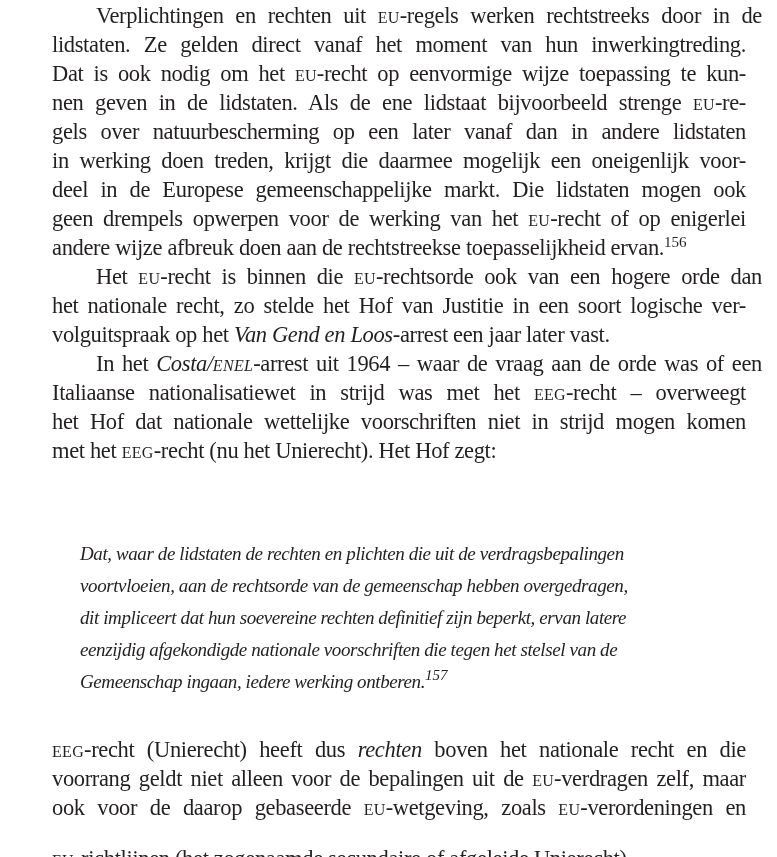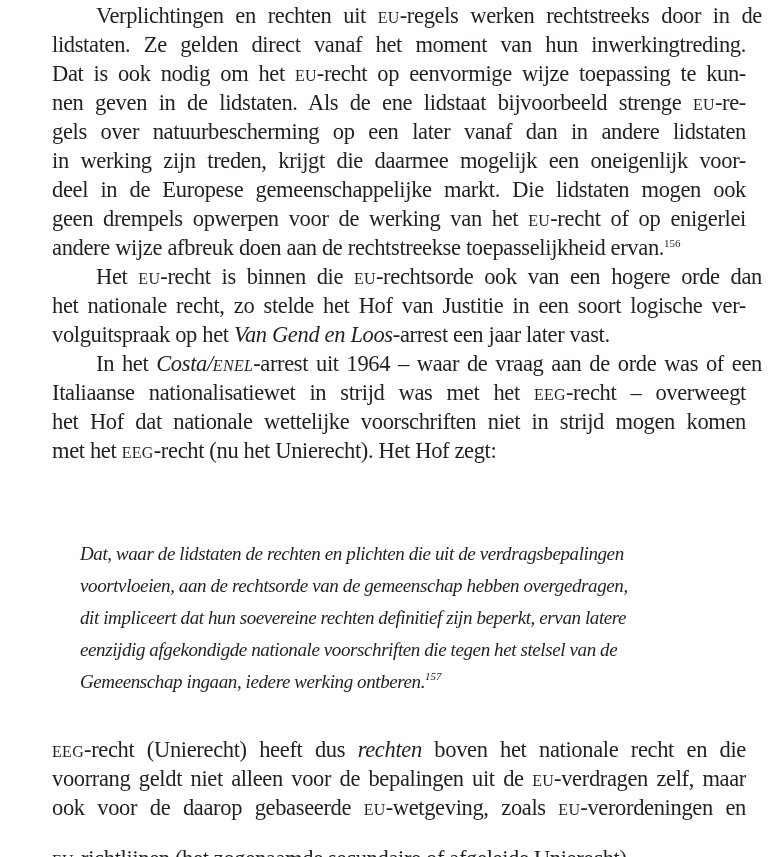--- a/index.html
+++ b/index.html
@@ -9,34 +9,34 @@
   .line { position:absolute; left:52px; width:694px; height:29px; font-size:22.5px;
           line-height:29px; white-space:nowrap; text-align:justify; text-align-last:justify;
           letter-spacing:-0.35px; }
   .line.indent { left:96px; width:666px; }
   .line.last { text-align-last:left; }
   .q { position:absolute; left:80px; width:640px; height:30px; font-size:19px; line-height:30px;
        font-style:italic; white-space:nowrap; text-align:justify; text-align-last:left;
        letter-spacing:-0.4px; }
   .sc { font-variant:small-caps; text-transform:lowercase; letter-spacing:0.3px; }
   .it { font-style:italic; }
-  sup { font-size:11px; line-height:0; vertical-align:8px; letter-spacing:0; }
+  sup { font-size:15px; line-height:0; vertical-align:8px; letter-spacing:0; }
 </style>
 </head>
 <body>
 
 <div class="page">
 
   <div>
     <div class="line indent" style="top:1px">Verplichtingen en rechten uit <span class="sc">EU</span>-regels werken rechtstreeks door in de</div>
     <div class="line" style="top:30px">lidstaten. Ze gelden direct vanaf het moment van hun inwerkingtreding.</div>
     <div class="line" style="top:59px">Dat is ook nodig om het <span class="sc">EU</span>-recht op eenvormige wijze toepassing te kun-</div>
     <div class="line" style="top:88px">nen geven in de lidstaten. Als de ene lidstaat bijvoorbeeld strenge <span class="sc">EU</span>-re-</div>
     <div class="line" style="top:117px">gels over natuurbescherming op een later vanaf dan in andere lidstaten</div>
-    <div class="line" style="top:146px">in werking zijn treden, krijgt die daarmee mogelijk een oneigenlijk voor-</div>
+    <div class="line" style="top:146px">in werking doen treden, krijgt die daarmee mogelijk een oneigenlijk voor-</div>
     <div class="line" style="top:175px">deel in de Europese gemeenschappelijke markt. Die lidstaten mogen ook</div>
     <div class="line" style="top:204px">geen drempels opwerpen voor de werking van het <span class="sc">EU</span>-recht of op enigerlei</div>
     <div class="line last" style="top:233px">andere wijze afbreuk doen aan de rechtstreekse toepasselijkheid ervan.<sup>156</sup></div>
   </div>
 
   <div>
     <div class="line indent" style="top:262px">Het <span class="sc">EU</span>-recht is binnen die <span class="sc">EU</span>-rechtsorde ook van een hogere orde dan</div>
     <div class="line" style="top:291px">het nationale recht, zo stelde het Hof van Justitie in een soort logische ver-</div>
     <div class="line last" style="top:320px">volguitspraak op het <span class="it">Van Gend en Loos</span>-arrest een jaar later vast.</div>
   </div>

